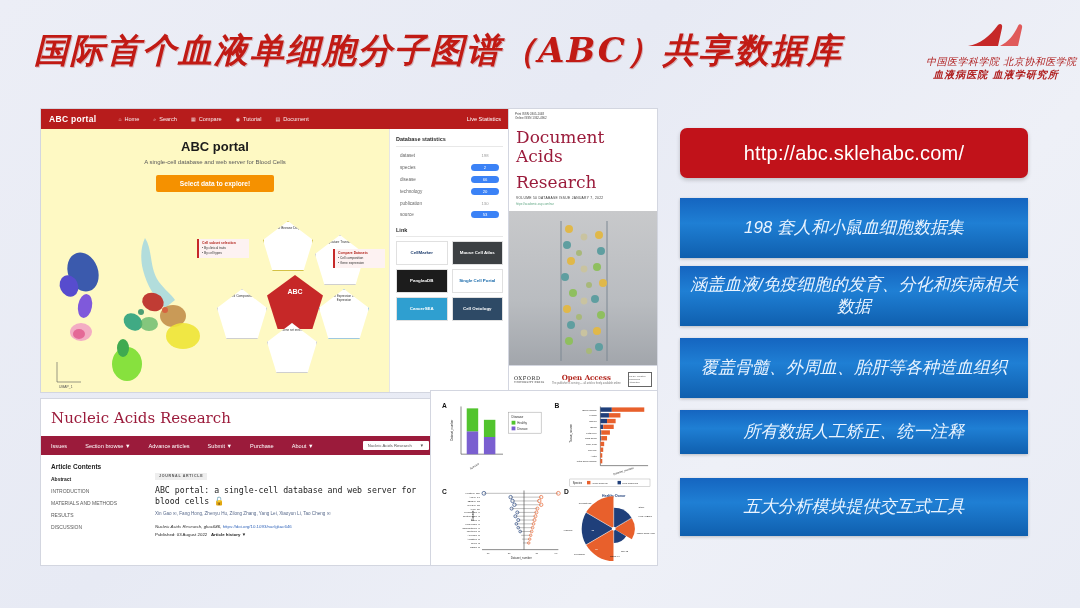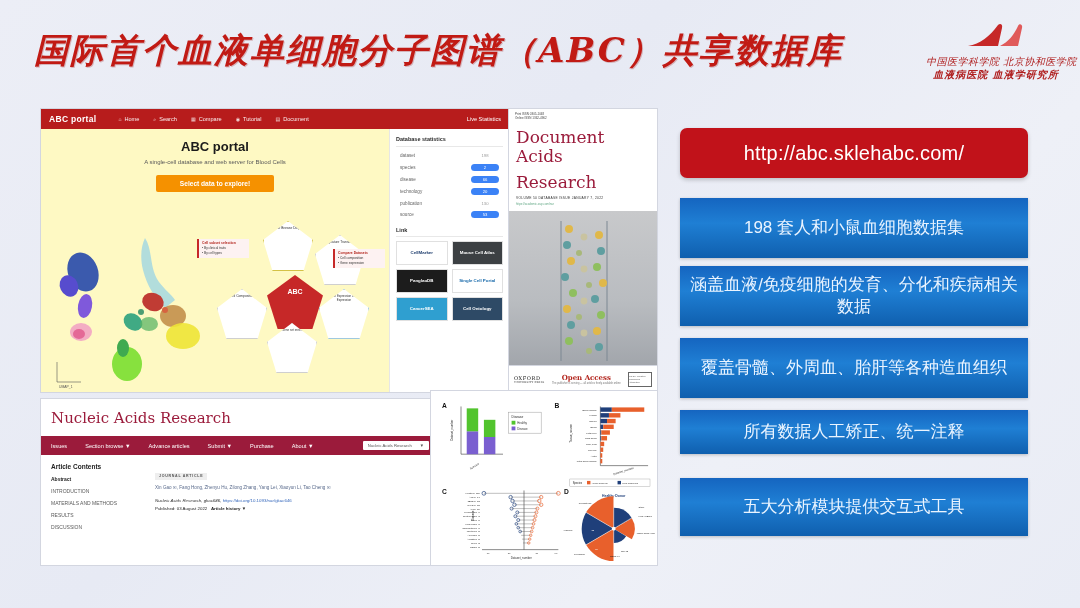--- a/index.html
+++ b/index.html
@@ -176,20 +176,21 @@
     box-shadow: 0 2px 4px rgba(0,0,0,.2);
   }
   .url-text { color: #fff; font-size: 20px; font-weight: 400; letter-spacing: .2px; }
 
   .blue-box {
     position: absolute; left: 680px; width: 348px;
     background: linear-gradient(180deg, #1565c0 0%, #1f7fd4 42%, #0f5fae 100%);
     display: flex; align-items: center; justify-content: center;
     text-align: center; color: #eaf4ff; padding: 0 10px;
     box-shadow: 0 1px 3px rgba(0,0,0,.22);
+    font-style: italic;
   }
   .blue-box .bt { font-size: 17px; line-height: 1.3; font-weight: 500; }
   #bb0 { top: 198px; height: 60px; }
   #bb1 { top: 266px; height: 60px; }
   #bb2 { top: 338px; height: 60px; }
   #bb3 { top: 410px; height: 44px; }
   #bb4 { top: 478px; height: 58px; }
 </style>
 </head>
 <body>
@@ -410,20 +411,21 @@
     <div class="nar-toc">
       <div class="toc-h">Article Contents</div>
       <div class="toc-i b">Abstract</div>
       <div class="toc-i">INTRODUCTION</div>
       <div class="toc-i">MATERIALS AND METHODS</div>
       <div class="toc-i">RESULTS</div>
       <div class="toc-i">DISCUSSION</div>
     </div>
     <div class="nar-art">
       <span class="ja-tag">JOURNAL ARTICLE</span>
+      <div class="ja-title">ABC portal: a single-cell database and web server for blood cells 🔓</div>
       <div class="ja-auth">Xin Gao ✉, Fang Hong, Zhenyu Hu, Zilong Zhang, Yang Lei, Xiaoyun Li, Tao Cheng ✉</div>
       <div class="ja-cite">
         <span>Nucleic Acids Research, gkac646, </span><a href="#">https://doi.org/10.1093/nar/gkac646</a>
       </div>
       <div class="ja-pub">
         <span>Published:</span>
         <span>03 August 2022</span>
         &nbsp;&nbsp;<span style="font-weight:700">Article history ▼</span>
       </div>
     </div>

